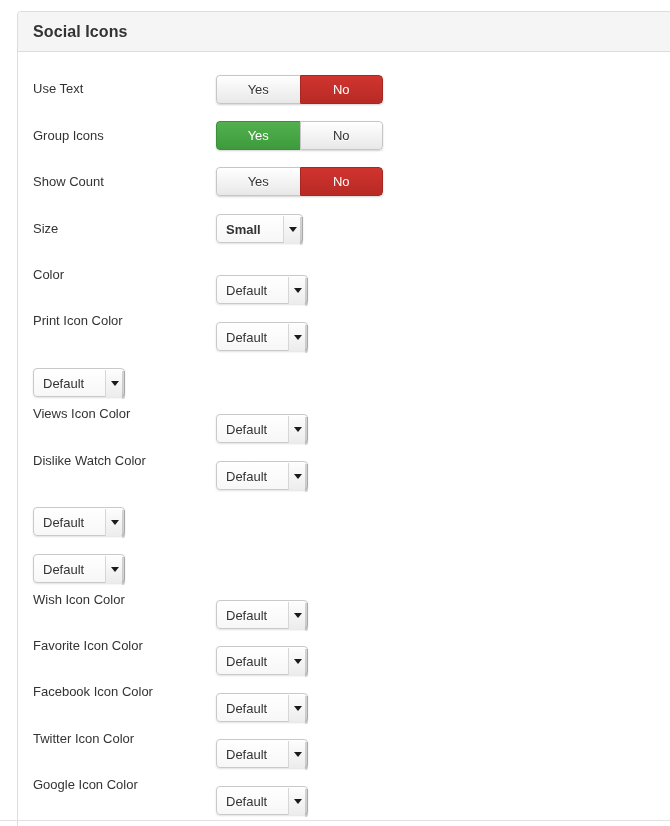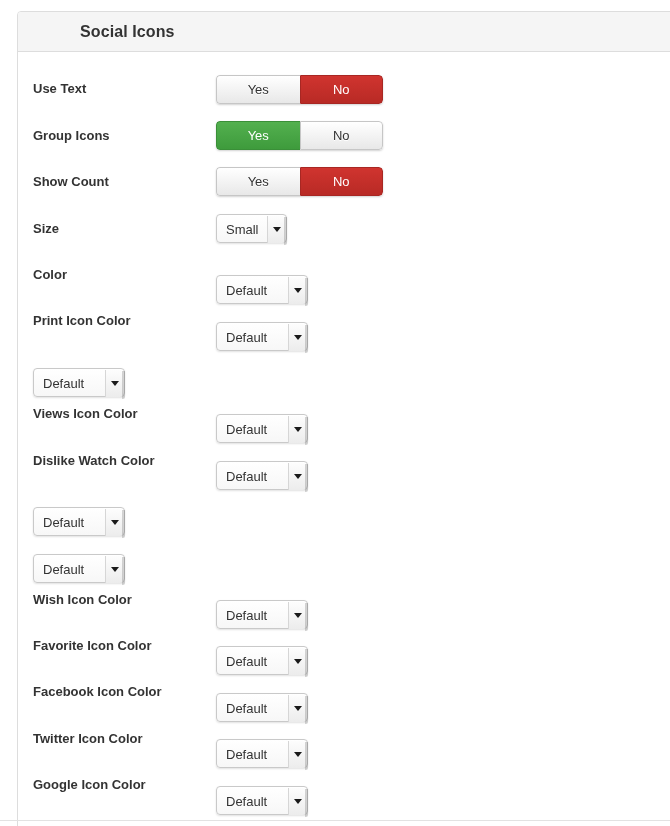--- a/index.html
+++ b/index.html
@@ -36,39 +36,37 @@
     height: 39px;
     padding: 0 15px;
     display: flex;
     align-items: center;
   }
   .panel-title {
     font-size: 16px;
     font-weight: bold;
     color: #333333;
     letter-spacing: .1px;
-    margin-left: 47px;
   }
   .panel-body {
     padding: 14px 15px 28px 15px;
   }
 
   
   .form-row {
     height: 46.4px;
     display: flex;
     align-items: center;
   }
   .form-label {
     width: 183px;
     flex: 0 0 183px;
     font-size: 13px;
     color: #333333;
     line-height: 1.2;
-    font-weight: bold;
   }
   .form-control-cell {
     flex: 1 1 auto;
     display: flex;
     align-items: center;
   }
 
   
   .toggle {
     display: inline-flex;
@@ -118,21 +116,21 @@
   .select-wrap {
     position: relative;
     display: inline-block;
     height: 29px;
     box-sizing: border-box;
     background: linear-gradient(to bottom, #ffffff 0%, #f7f7f7 100%);
     border: 1px solid #c9c9c9;
     border-radius: 4px;
     box-shadow: 0 1px 2px rgba(0,0,0,.12);
   }
-  .select-wrap.w-size  { width: 71px; }
+  .select-wrap.w-size  { width: 87px; font-weight: bold; }
   .select-wrap.w-color { width: 92px; margin-top: 30px; }
   .select-text {
     position: absolute;
     left: 9px;
     top: 0;
     height: 29px;
     line-height: 29px;
     font-size: 13px;
     color: #333333;
     white-space: nowrap;

